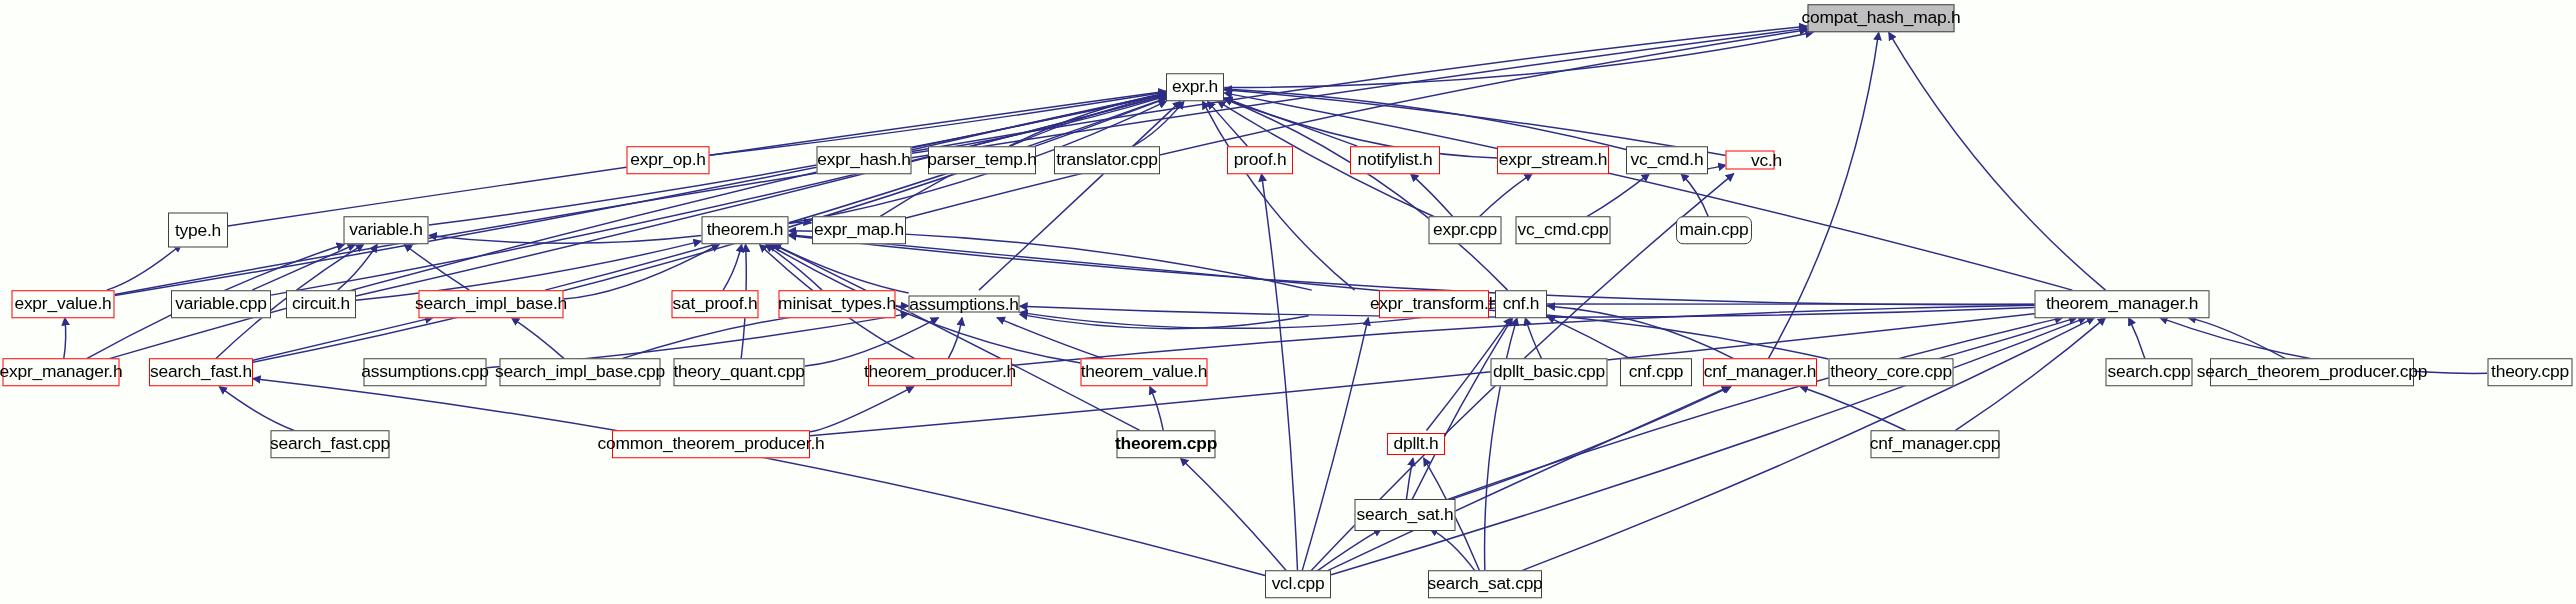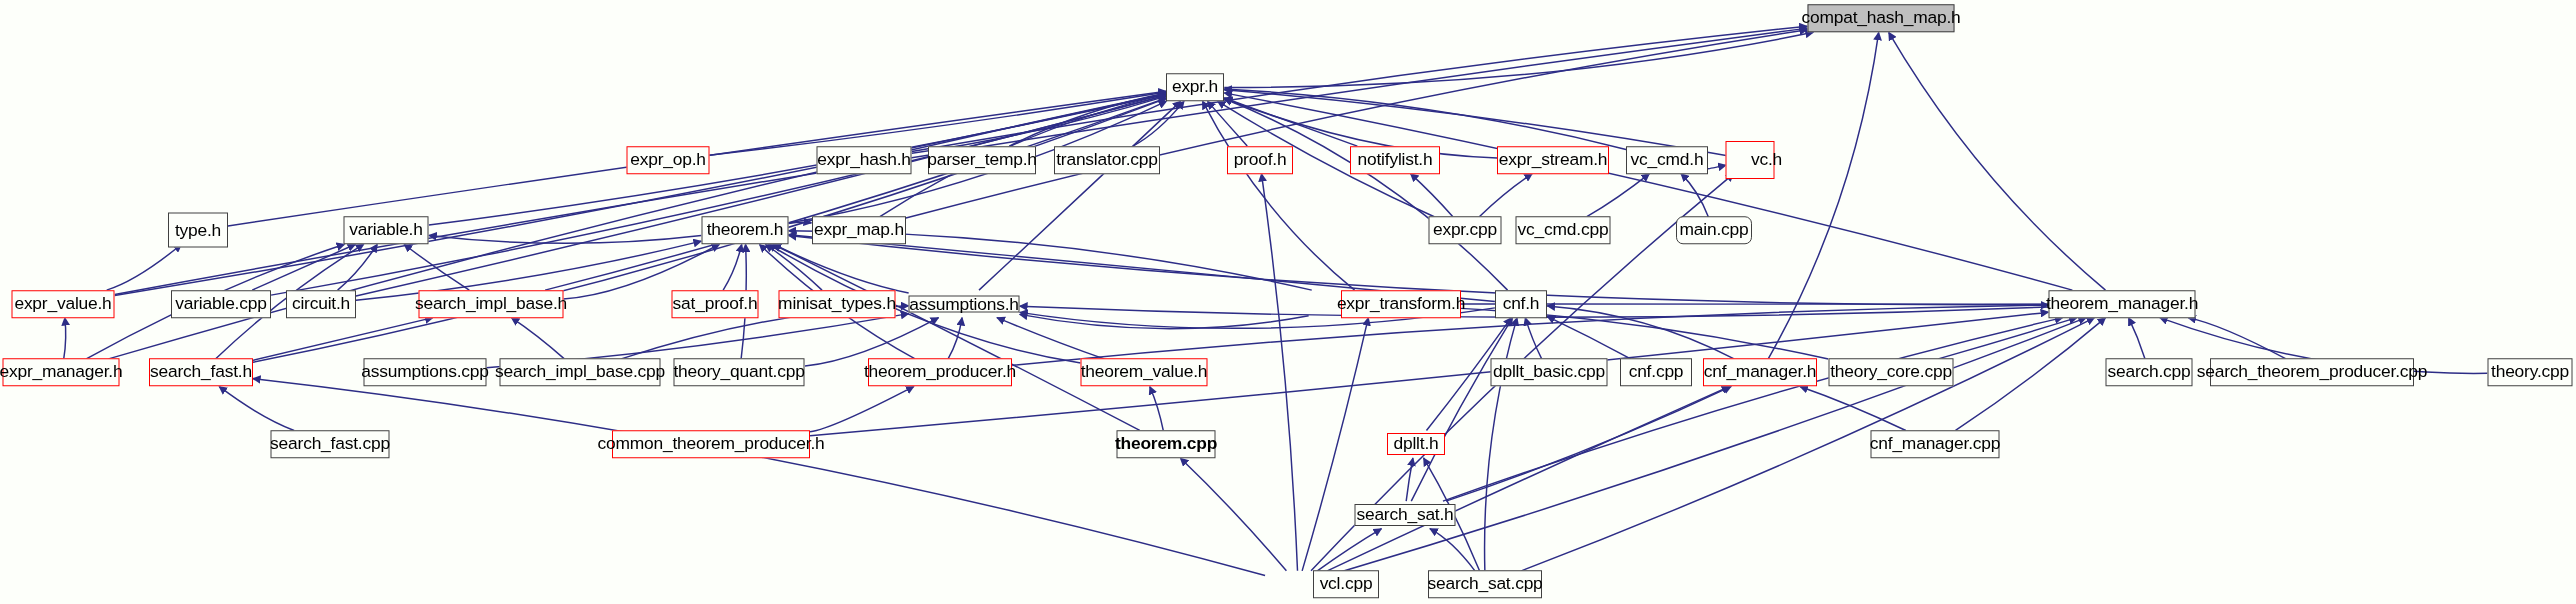--- a/index.html
+++ b/index.html
@@ -191,21 +191,21 @@
       </div>
       <div class="dep-node red" style="left: 1395px; top: 160px; width: 90px; height: 27.5px;">
         <span class="dep-node-label">notifylist.h</span>
       </div>
       <div class="dep-node red" style="left: 1553px; top: 160px; width: 112px; height: 27.5px;">
         <span class="dep-node-label">expr_stream.h</span>
       </div>
       <div class="dep-node" style="left: 1667px; top: 160px; width: 82px; height: 27.5px;">
         <span class="dep-node-label">vc_cmd.h</span>
       </div>
-      <div class="dep-node red" style="left: 1750px; top: 160px; width: 49px; height: 38px; padding-left: 33px;">
+      <div class="dep-node red" style="left: 1750px; top: 160px; width: 49px; height: 19px; padding-left: 33px;">
         <span class="dep-node-label">vc.h</span>
       </div>
       <div class="dep-node" style="left: 198px; top: 230px; width: 60px; height: 35px;">
         <span class="dep-node-label">type.h</span>
       </div>
       <div class="dep-node" style="left: 386px; top: 230px; width: 85px; height: 27.5px;">
         <span class="dep-node-label">variable.h</span>
       </div>
       <div class="dep-node" style="left: 745px; top: 230px; width: 87px; height: 27.5px;">
         <span class="dep-node-label">theorem.h</span>
@@ -236,27 +236,27 @@
       </div>
       <div class="dep-node red" style="left: 715px; top: 304px; width: 87px; height: 27.5px;">
         <span class="dep-node-label">sat_proof.h</span>
       </div>
       <div class="dep-node red" style="left: 837px; top: 304px; width: 117px; height: 27.5px;">
         <span class="dep-node-label">minisat_types.h</span>
       </div>
       <div class="dep-node" style="left: 964px; top: 304px; width: 111px; height: 17px;">
         <span class="dep-node-label">assumptions.h</span>
       </div>
-      <div class="dep-node red" style="left: 1401px; top: 304px; width: 120px; height: 27.5px;">
+      <div class="dep-node red" style="left: 1434px; top: 304px; width: 110px; height: 27.5px;">
         <span class="dep-node-label">expr_transform.h</span>
       </div>
       <div class="dep-node" style="left: 1521px; top: 304px; width: 52px; height: 27.5px;">
         <span class="dep-node-label">cnf.h</span>
       </div>
-      <div class="dep-node" style="left: 2122px; top: 304px; width: 147px; height: 27.5px;">
+      <div class="dep-node" style="left: 2122px; top: 304px; width: 175px; height: 27.5px;">
         <span class="dep-node-label">theorem_manager.h</span>
       </div>
       <div class="dep-node red" style="left: 61px; top: 372px; width: 117px; height: 27.5px;">
         <span class="dep-node-label">expr_manager.h</span>
       </div>
       <div class="dep-node red" style="left: 201px; top: 372px; width: 104px; height: 27.5px;">
         <span class="dep-node-label">search_fast.h</span>
       </div>
       <div class="dep-node" style="left: 425px; top: 372px; width: 123px; height: 27.5px;">
         <span class="dep-node-label">assumptions.cpp</span>
@@ -302,24 +302,24 @@
       </div>
       <div class="dep-node" style="left: 1166px; top: 444px; width: 99px; height: 27.5px; font-weight: bold;">
         <span class="dep-node-label">theorem.cpp</span>
       </div>
       <div class="dep-node red" style="left: 1416px; top: 444px; width: 58px; height: 22px;">
         <span class="dep-node-label">dpllt.h</span>
       </div>
       <div class="dep-node" style="left: 1935px; top: 444px; width: 129px; height: 27.5px;">
         <span class="dep-node-label">cnf_manager.cpp</span>
       </div>
-      <div class="dep-node" style="left: 1405px; top: 515px; width: 101px; height: 22px;">
+      <div class="dep-node" style="left: 1405px; top: 515px; width: 101px; height: 32px;">
         <span class="dep-node-label">search_sat.h</span>
       </div>
-      <div class="dep-node" style="left: 1298px; top: 584px; width: 66px; height: 27.5px; margin-left: 48px;">
+      <div class="dep-node" style="left: 1298px; top: 584px; width: 66px; height: 27.5px;">
         <span class="dep-node-label">vcl.cpp</span>
       </div>
       <div class="dep-node" style="left: 1485px; top: 584px; width: 114px; height: 27.5px;">
         <span class="dep-node-label">search_sat.cpp</span>
       </div>
     </div>
 </div>
 
 
 </body></html>

